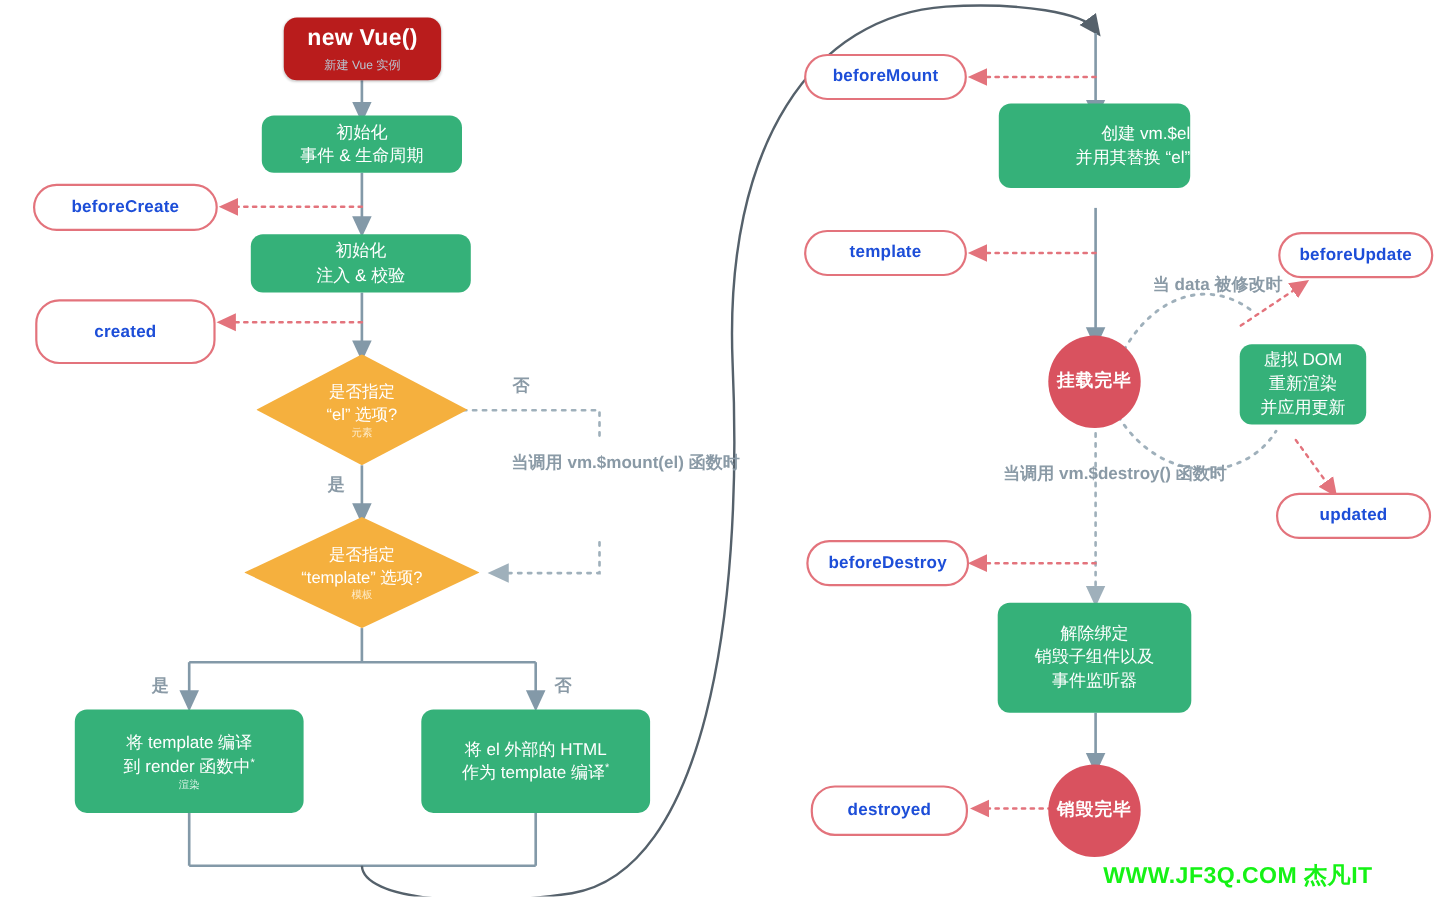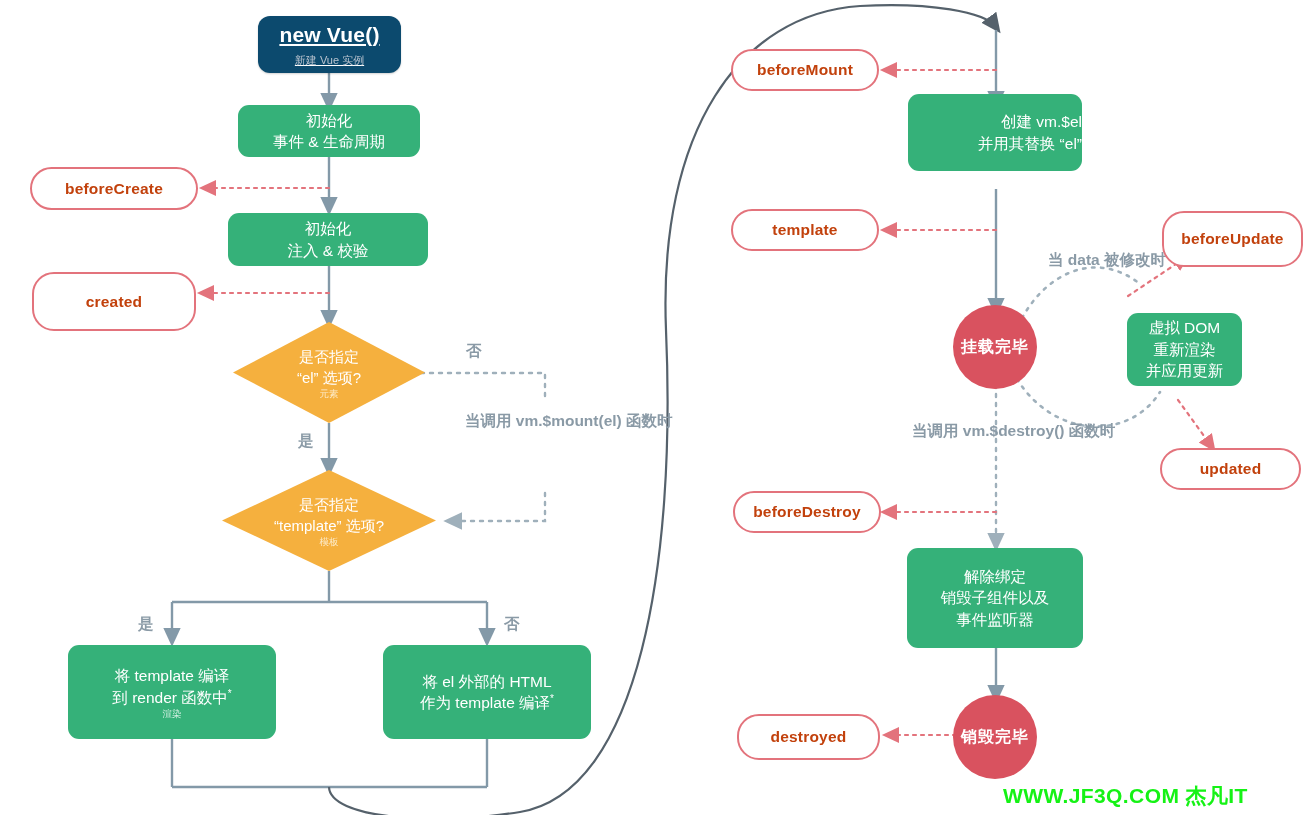--- a/index.html
+++ b/index.html
@@ -21,24 +21,23 @@
     align-items:center;
     justify-content:center;
     text-align:center;
     color:#ffffff;
     line-height:1.38;
     z-index:3;
   }
   .node .ln{display:block;white-space:nowrap;}
 
   .navy{
-    background:#0c4a6e;
+    background:#b91c1c;
     border-radius:12px;
     box-shadow:0 1px 2px rgba(0,0,0,.18);
-    text-decoration:underline;
   }
   .navy .ttl{font-size:21px;font-weight:bold;letter-spacing:.2px;}
   .navy .sub{font-size:11px;color:#b9c3cf;margin-top:3px;font-weight:normal;}
 
   .green{
     background:#35b179;
     border-radius:11px;
     font-size:15.5px;
   }
   .green .sub{font-size:9.5px;color:#d9f2e6;margin-top:1px;line-height:1;}
@@ -65,21 +64,21 @@
   }
 
   
   .hook{
     position:absolute;
     box-sizing:border-box;
     display:flex;align-items:center;justify-content:center;
     background:#ffffff;
     border:2px solid #e3737c;
     border-radius:22px;
-    color:#c2410c;
+    color:#1d4ed8;
     font-size:15.5px;
     font-weight:bold;
     letter-spacing:.2px;
     z-index:4;
     white-space:nowrap;
   }
 
   
   .lbl{
     position:absolute;
@@ -259,21 +258,21 @@
   </div>
 
   <div class="hook" style="left:731px;top:49px;width:148px;height:42px;">
     <span>beforeMount</span>
   </div>
 
   <div class="hook" style="left:731px;top:209px;width:148px;height:42px;">
     <span>template</span>
   </div>
 
-  <div class="hook" style="left:1162px;top:211px;width:141px;height:56px;">
+  <div class="hook" style="left:1162px;top:211px;width:141px;height:42px;">
     <span>beforeUpdate</span>
   </div>
 
   <div class="hook" style="left:1160px;top:448px;width:141px;height:42px;">
     <span>updated</span>
   </div>
 
   <div class="hook" style="left:733px;top:491px;width:148px;height:42px;">
     <span>beforeDestroy</span>
   </div>

